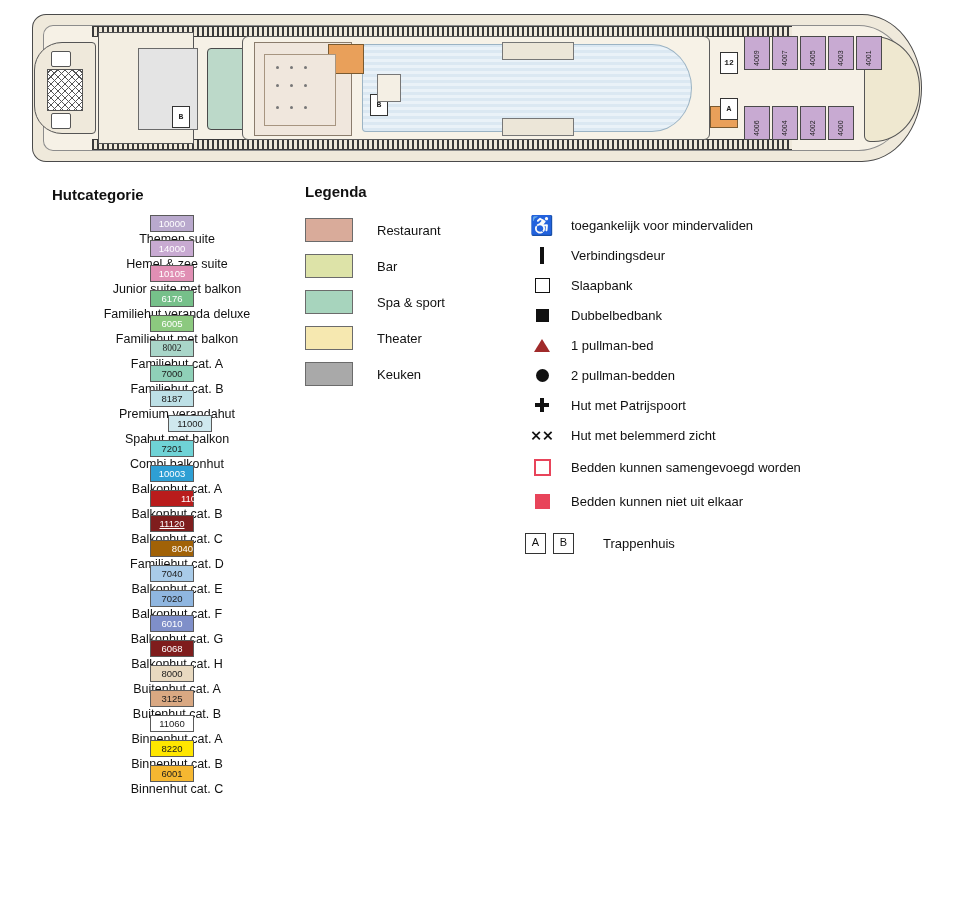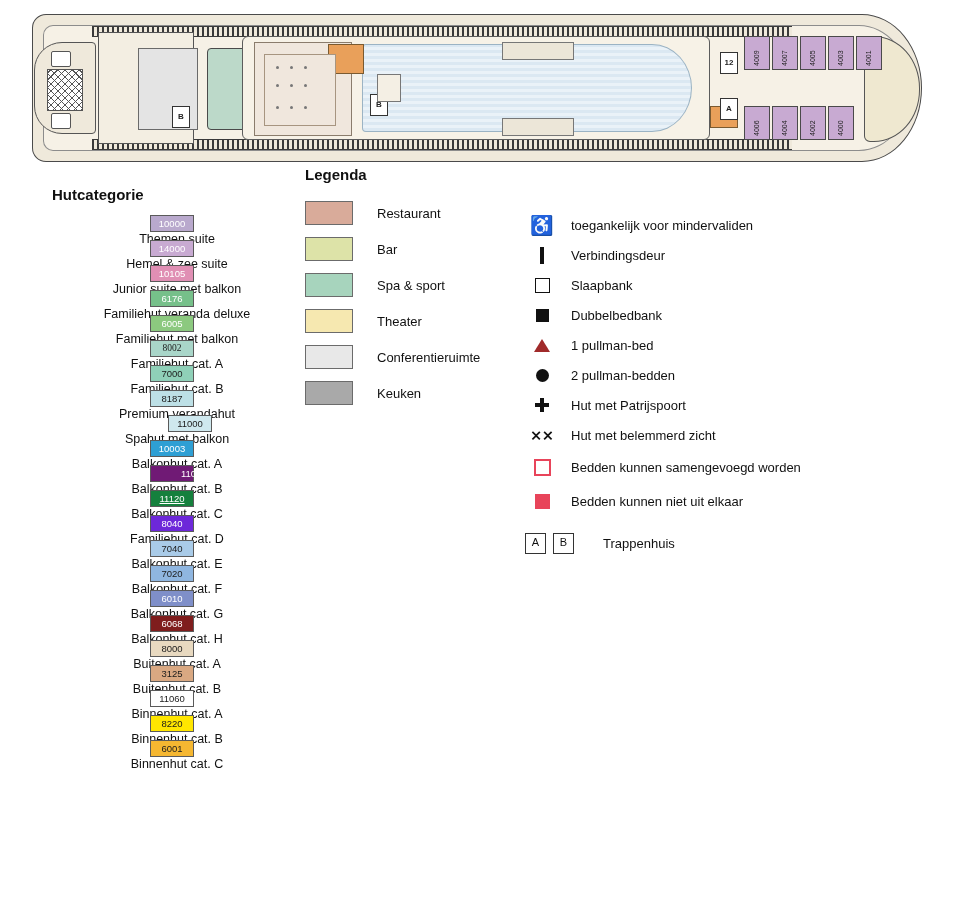--- a/index.html
+++ b/index.html
@@ -65,21 +65,21 @@
   .pool{
     position:absolute;left:175px;top:34px;width:52px;height:80px;
     background:#bcd9c9;border:1px solid #4a4a4a;border-radius:4px;
   }
   .lounge{
     position:absolute;left:106px;top:34px;width:58px;height:80px;
     background:#e4e4e4;border:1px solid #6a6a6a;
   }
   .stairbox{
     position:absolute;width:16px;height:20px;border:1px solid #333;background:#fff;
-    font-size:8px;line-height:20px;text-align:center;font-weight:bold;color:#222;
+    font-size:8px;line-height:20px;text-align:center;font-weight:bold;color:#222;font-family:Liberation Mono, monospace;
   }
 
   
   .midblock{
     position:absolute;left:210px;top:22px;width:468px;height:104px;
     border:1px solid #5c5c5c;border-radius:6px;background:#f7f2e7;
     box-sizing:border-box;
   }
   .corridor{
     position:absolute;left:330px;top:30px;width:330px;height:88px;
@@ -128,21 +128,21 @@
   }
   .cat-row{display:flex;align-items:center;height:25px;flex-direction:column;}
   .swatch{
     width:44px;height:17px;border:1px solid #5a5a5a;box-sizing:border-box;
     font-size:9.5px;line-height:15px;text-align:center;color:#1b1b1b;
     font-family:"Liberation Sans", sans-serif;
     margin-right:10px;flex:0 0 auto;
   }
   .cat-label{font-size:12.5px;color:#111;white-space:nowrap;}
 
-  #leg-col{position:absolute;left:305px;top:166px;width:620px;}
+  #leg-col{position:absolute;left:305px;top:183px;width:620px;}
   #leg-col h2{margin-left:0;}
   .leg-area{display:flex;align-items:center;height:36px;}
   .leg-area .box{
     width:48px;height:24px;border:1px solid #6b6b6b;box-sizing:border-box;margin-right:24px;flex:0 0 auto;
   }
   .leg-area .txt{font-size:13px;color:#111;}
 
   #sym-col{position:absolute;left:525px;top:210px;width:430px;}
   .sym-row{display:flex;align-items:center;height:30px;}
   .sym-ico{
@@ -288,33 +288,37 @@
   </div>
   <div class="cat-row">
     <div class="swatch" style="background:#bde0e6;">8187</div>
     <div class="cat-label">Premium verandahut</div>
   </div>
   <div class="cat-row">
     <div class="swatch" style="background:#cfe8ee;margin-left:36px;">11000</div>
     <div class="cat-label">Spahut met balkon</div>
   </div>
   <div class="cat-row">
+    <div class="swatch" style="background:#6fd3d6;">7201</div>
+    <div class="cat-label">Combi balkonhut</div>
+  </div>
+  <div class="cat-row">
     <div class="swatch" style="background:#2e9fd4;color:#fff;">10003</div>
     <div class="cat-label">Balkonhut cat. A</div>
   </div>
   <div class="cat-row">
-    <div class="swatch" style="background:#701a75;color:#fff;padding-left:30px;">11020</div>
+    <div class="swatch" style="background:#b91c1c;color:#fff;padding-left:30px;">11020</div>
     <div class="cat-label">Balkonhut cat. B</div>
   </div>
   <div class="cat-row">
-    <div class="swatch" style="background:#15803d;color:#fff;text-decoration:underline;">11120</div>
+    <div class="swatch" style="background:#7f1d1d;color:#fff;text-decoration:underline;">11120</div>
     <div class="cat-label">Balkonhut cat. C</div>
   </div>
   <div class="cat-row">
-    <div class="swatch" style="background:#6d28d9;color:#fff;">8040</div>
+    <div class="swatch" style="background:#a16207;color:#fff;text-align:right;">8040</div>
     <div class="cat-label">Familiehut cat. D</div>
   </div>
   <div class="cat-row">
     <div class="swatch" style="background:#a9cbe8;">7040</div>
     <div class="cat-label">Balkonhut cat. E</div>
   </div>
   <div class="cat-row">
     <div class="swatch" style="background:#8fb6e0;">7020</div>
     <div class="cat-label">Balkonhut cat. F</div>
   </div>
@@ -359,24 +363,20 @@
     <div class="box" style="background:#dde3a8;"></div>
     <div class="txt">Bar</div>
   </div>
   <div class="leg-area">
     <div class="box" style="background:#a7d4bd;"></div>
     <div class="txt">Spa &amp; sport</div>
   </div>
   <div class="leg-area">
     <div class="box" style="background:#f6e8b0;"></div>
     <div class="txt">Theater</div>
-  </div>
-  <div class="leg-area">
-    <div class="box" style="background:#e8e8e8;"></div>
-    <div class="txt">Conferentieruimte</div>
   </div>
   <div class="leg-area">
     <div class="box" style="background:#a9a9a9;"></div>
     <div class="txt">Keuken</div>
   </div>
 </div>
 
 <div id="sym-col">
   <div class="sym-row">
     <div class="sym-ico">

